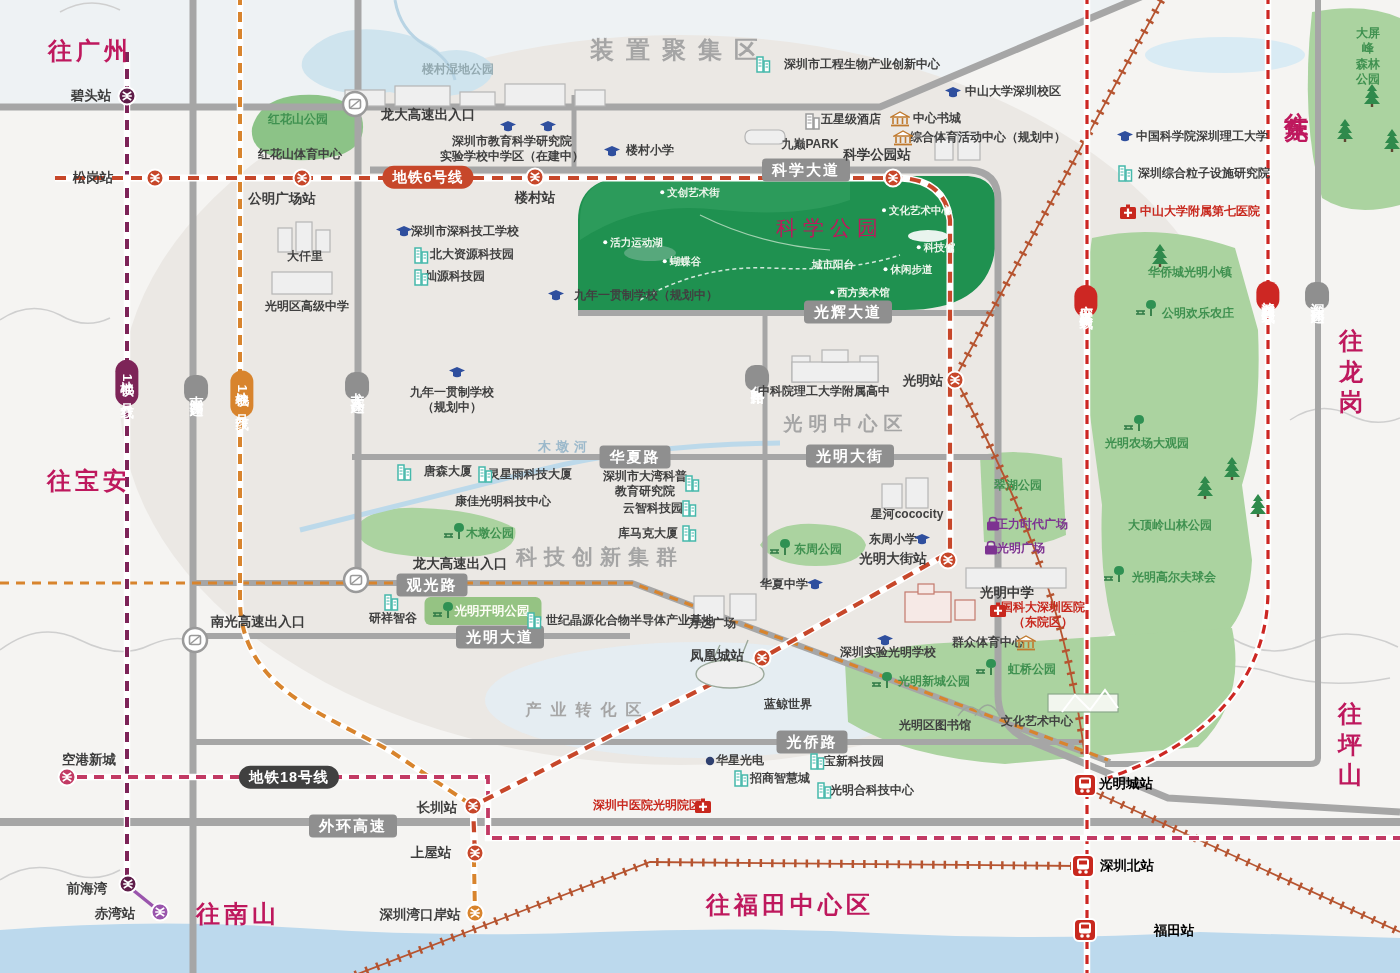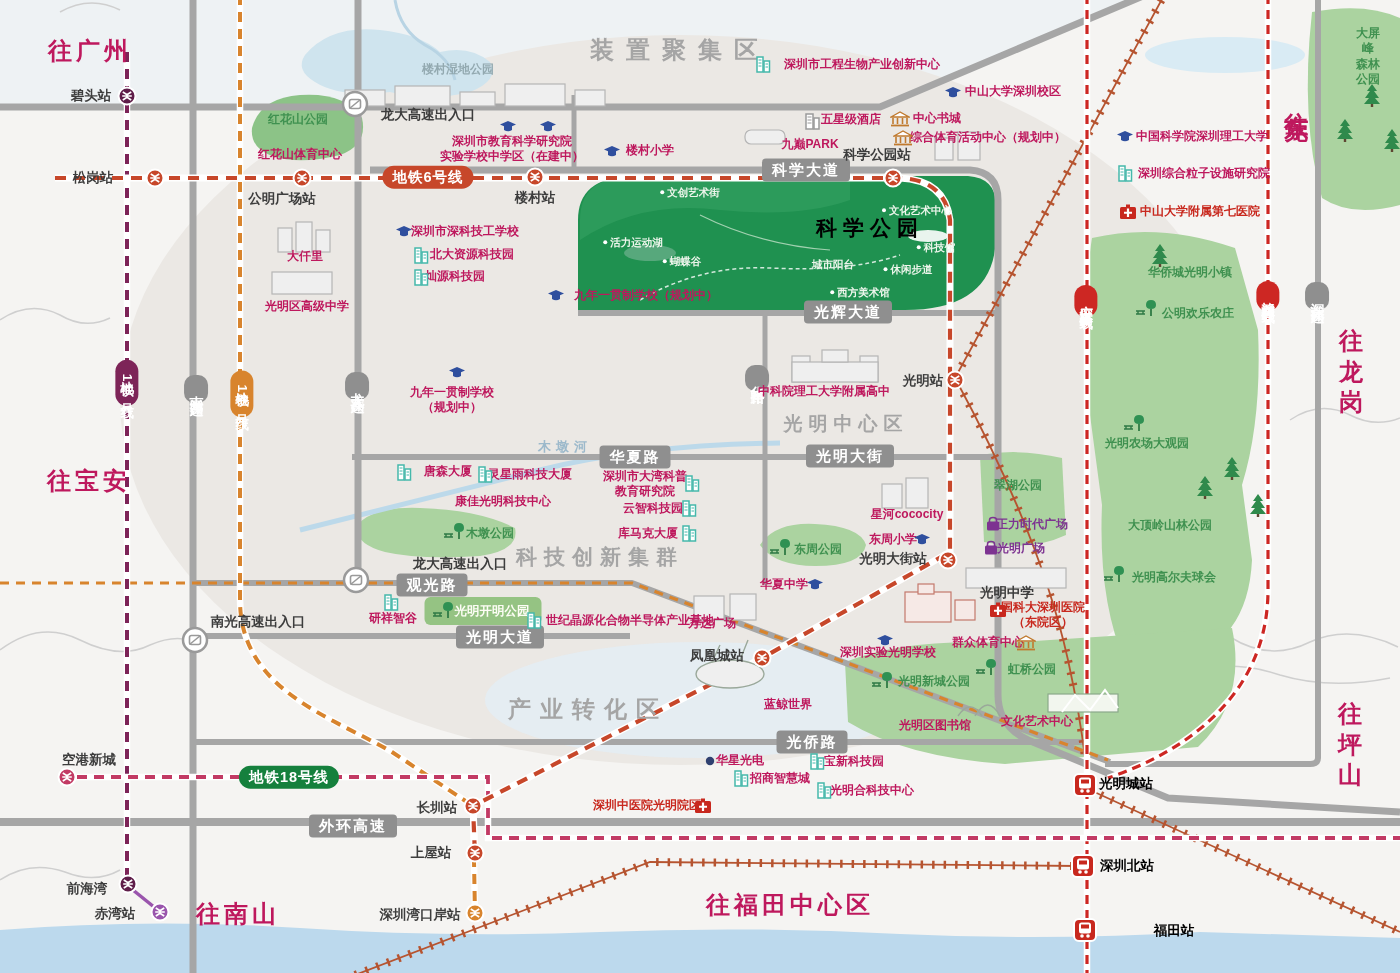--- a/index.html
+++ b/index.html
@@ -14,27 +14,27 @@
   .road{background:#8f8f8f;color:#fff;font-size:15px;font-weight:700;padding:2px 10px;
         border-radius:4px;letter-spacing:2px;white-space:nowrap;}
   .roadv{background:#8f8f8f;color:#fff;font-size:14px;font-weight:700;padding:10px 3px;
          border-radius:10px;writing-mode:vertical-rl;letter-spacing:2px;}
   .line{color:#fff;font-size:14.5px;font-weight:700;padding:2px 10px;border-radius:12px;
         letter-spacing:1px;white-space:nowrap;}
   .linev{color:#fff;font-size:13.5px;font-weight:700;padding:10px 3px;border-radius:12px;
          writing-mode:vertical-rl;letter-spacing:2px;}
   .sta{color:#3d3d3d;font-size:13.5px;font-weight:700;}
   .sta-red{color:#000000;font-size:13.5px;font-weight:700;}
-  .poi{color:#be185d;font-size:12px;}
+  .poi{color:#404040;font-size:12px;}
   .poi-red{color:#c8281e;font-size:12px;}
   .poi-purple{color:#7d3391;font-size:12px;}
   .poi-green{color:#3f9150;font-size:12px;}
   .poi-teal{color:#93a9b0;font-size:12px;}
   .water-lbl{color:#9cb9cb;font-size:13px;letter-spacing:5px;}
-  .parkbig{color:#000000;font-size:21px;font-weight:700;letter-spacing:6px;margin-left:40px;}
+  .parkbig{color:#be185d;font-size:21px;font-weight:400;letter-spacing:6px;}
   .parkin{color:#eef6ec;font-size:10.5px;font-weight:600;}
   .pd::before{content:"";display:inline-block;width:4px;height:4px;border-radius:50%;
               background:#fff;margin-right:3px;vertical-align:2px;}
   .park-box{background:#95c383;color:#fdfdf5;font-size:12.5px;font-weight:700;
             padding:6px 12px 6px 30px;border-radius:6px;white-space:nowrap;}
   .icn,.msta{position:absolute;transform:translate(-50%,-50%);z-index:6;line-height:0;}
   #project{position:absolute;left:513px;top:319px;width:230px;height:114px;background:#c0532f;
            border-radius:10px;display:flex;align-items:center;justify-content:center;gap:13px;
            z-index:7;box-shadow:0 2px 8px rgba(90,40,20,.25);}
   #project .brand{color:#fff;font-size:38px;font-weight:900;letter-spacing:2px;}
@@ -176,25 +176,25 @@
       <div class="lbl dir" style="left: 90px; top: 51px;">往广州</div>
       <div class="lbl dir" style="left: 89px; top: 481px;">往宝安</div>
       <div class="lbl dir" style="left: 238px; top: 914px;">往南山</div>
       <div class="lbl dir" style="left: 790px; top: 905px;">往福田中心区</div>
       <div class="lbl dir" style="left: 1352px; top: 745px;">往坪山</div>
       <div class="lbl dir" style="left: 1353px; top: 372px;">往龙岗</div>
       <div class="lbl dir v" style="left: 1296px; top: 97px;">往东莞</div>
       <div class="lbl zone" style="left: 680px; top: 50px; font-size: 24px; letter-spacing: 12px;">装置聚集区</div>
       <div class="lbl zone" style="left: 846px; top: 424px; font-size: 19px; letter-spacing: 6px;">光明中心区</div>
       <div class="lbl zone" style="left: 600px; top: 557px; font-size: 21px; letter-spacing: 7px;">科技创新集群</div>
-      <div class="lbl zone" style="left: 588px; top: 710px; font-size: 23px; letter-spacing: 9px;">产业转化区</div>
+      <div class="lbl zone" style="left: 588px; top: 710px; font-size: 16px; letter-spacing: 9px;">产业转化区</div>
       <div class="lbl line" style="left: 428px; top: 177px; background: rgb(199, 71, 42);">地铁6号线</div>
       <div class="lbl linev" style="left: 127px; top: 383px; background: rgb(125, 36, 88);">地铁11号线</div>
       <div class="lbl linev" style="left: 242px; top: 394px; background: rgb(216, 132, 45);">地铁13号线</div>
-      <div class="lbl line" style="left: 289px; top: 777px; background: #15803d;">地铁18号线</div>
+      <div class="lbl line" style="left: 289px; top: 777px; background: #404040;">地铁18号线</div>
       <div class="lbl linev" style="left: 1086px; top: 301px; background: rgb(205, 39, 35);">广深港高铁线</div>
       <div class="lbl linev" style="left: 1268px; top: 296px; background: rgb(205, 39, 35);">赣深高铁线</div>
       <div class="lbl roadv" style="left: 196px; top: 389px;">南光高速</div>
       <div class="lbl roadv" style="left: 357px; top: 386px;">龙大高速</div>
       <div class="lbl roadv" style="left: 757px; top: 378px;">华裕路</div>
       <div class="lbl roadv" style="left: 1317px; top: 296px;">深莞高速</div>
       <div class="lbl road" style="left: 806px; top: 170px;">科学大道</div>
       <div class="lbl road" style="left: 848px; top: 312px;">光辉大道</div>
       <div class="lbl road" style="left: 635px; top: 457px;">华夏路</div>
       <div class="lbl road" style="left: 850px; top: 456px;">光明大街</div>

